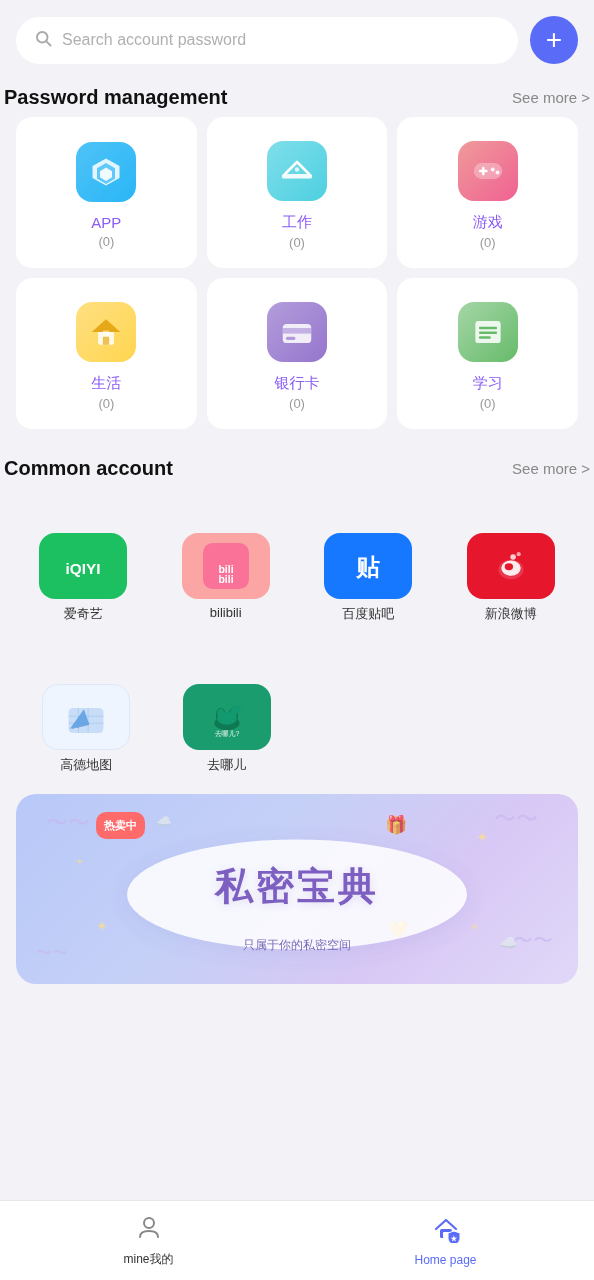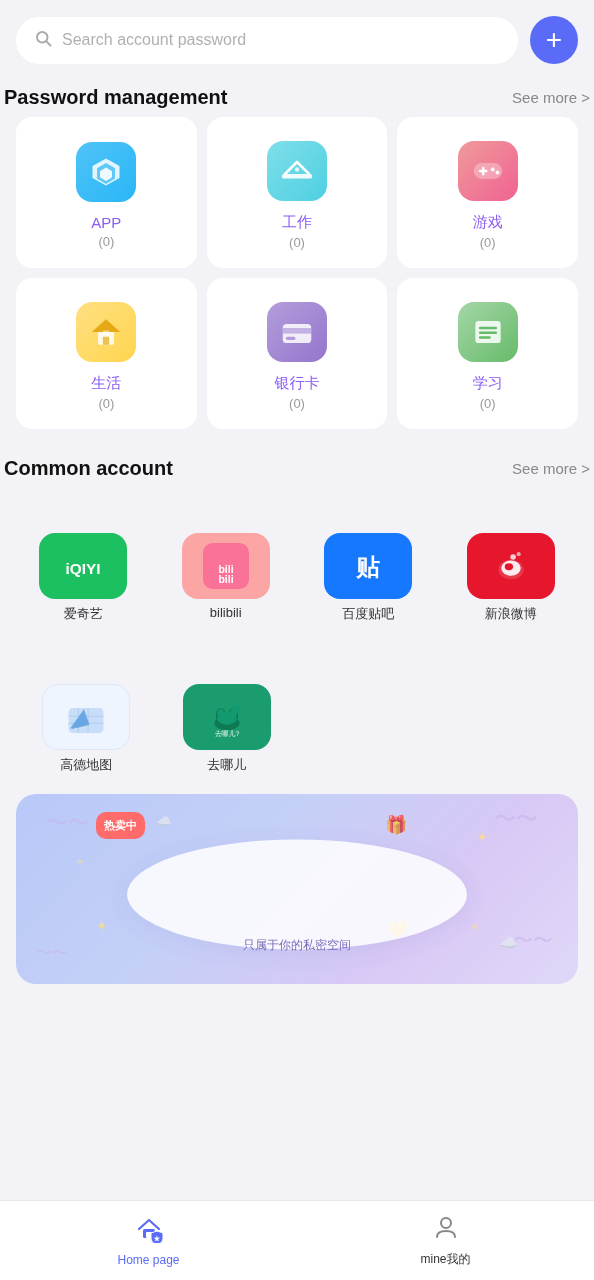--- a/index.html
+++ b/index.html
@@ -468,48 +468,49 @@
       <span class="doodle" style="top:20px;left:140px;font-size:13px;">☁️</span>
       <span class="doodle" style="top:140px;right:60px;font-size:15px;">☁️</span>
 
       <span class="doodle" style="top:20px;right:170px;font-size:18px;">🎁</span>
       <span class="doodle" style="bottom:45px;right:170px;font-size:16px;">💛</span>
 
       <div class="banner-cloud"></div>
 
       <div class="banner-badge">热卖中</div>
 
+      <div class="banner-text-main">私密宝典</div>
 
       <div class="banner-text-sub">只属于你的私密空间</div>
     </div>
   </div>
 
 </div>
 
 <div class="bottom-nav">
-
-  <div class="nav-item">
-    <span class="nav-icon">
-      <svg width="28" height="28" viewBox="0 0 28 28">
-        <path d="M4 14 L14 5 L24 14" fill="none" stroke="#5a6cf7" stroke-width="2.2" stroke-linecap="round" stroke-linejoin="round"></path>
-        <rect x="8" y="14" width="12" height="9" rx="1.5" fill="#5a6cf7"></rect>
-        <rect x="11" y="17" width="6" height="6" rx="1" fill="white"></rect>
-
-        <g transform="translate(16,16)">
-          <path d="M6,0 L12,2 L12,8 Q12,12 6,14 Q0,12 0,8 L0,2 Z" fill="#5a6cf7" stroke="white" stroke-width="1"></path>
-          <text x="6" y="10" font-size="7" fill="white" text-anchor="middle" font-weight="bold">★</text>
-        </g>
-      </svg>
-    </span>
-    <span class="nav-label active">Home page</span>
-  </div>
 
   <div class="nav-item">
     <span class="nav-icon">
       <svg width="28" height="28" viewBox="0 0 28 28">
         <circle cx="14" cy="10" r="5" fill="none" stroke="#888" stroke-width="2"></circle>
         <path d="M5 24 Q5 18 14 18 Q23 18 23 24" fill="none" stroke="#888" stroke-width="2" stroke-linecap="round"></path>
       </svg>
     </span>
     <span class="nav-label">mine我的</span>
   </div>
 
+  <div class="nav-item">
+    <span class="nav-icon">
+      <svg width="28" height="28" viewBox="0 0 28 28">
+        <path d="M4 14 L14 5 L24 14" fill="none" stroke="#5a6cf7" stroke-width="2.2" stroke-linecap="round" stroke-linejoin="round"></path>
+        <rect x="8" y="14" width="12" height="9" rx="1.5" fill="#5a6cf7"></rect>
+        <rect x="11" y="17" width="6" height="6" rx="1" fill="white"></rect>
+
+        <g transform="translate(16,16)">
+          <path d="M6,0 L12,2 L12,8 Q12,12 6,14 Q0,12 0,8 L0,2 Z" fill="#5a6cf7" stroke="white" stroke-width="1"></path>
+          <text x="6" y="10" font-size="7" fill="white" text-anchor="middle" font-weight="bold">★</text>
+        </g>
+      </svg>
+    </span>
+    <span class="nav-label active">Home page</span>
+  </div>
+
 </div>
 
 </body></html>

